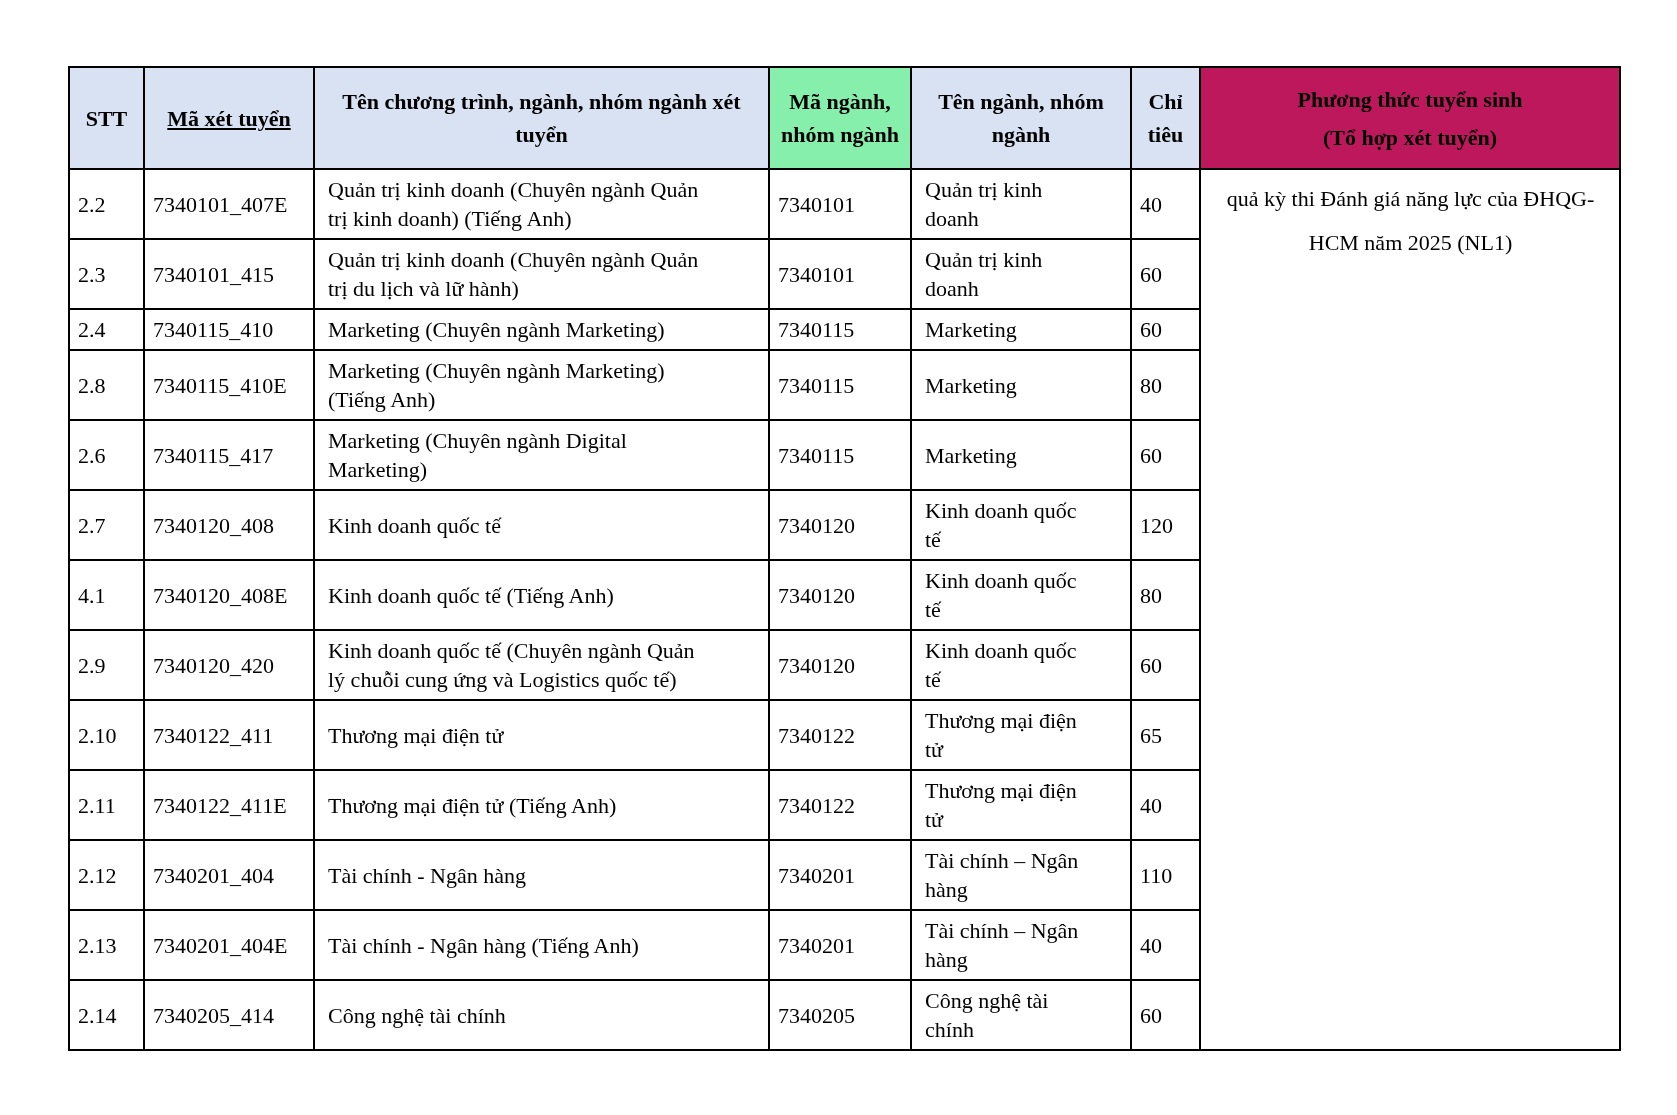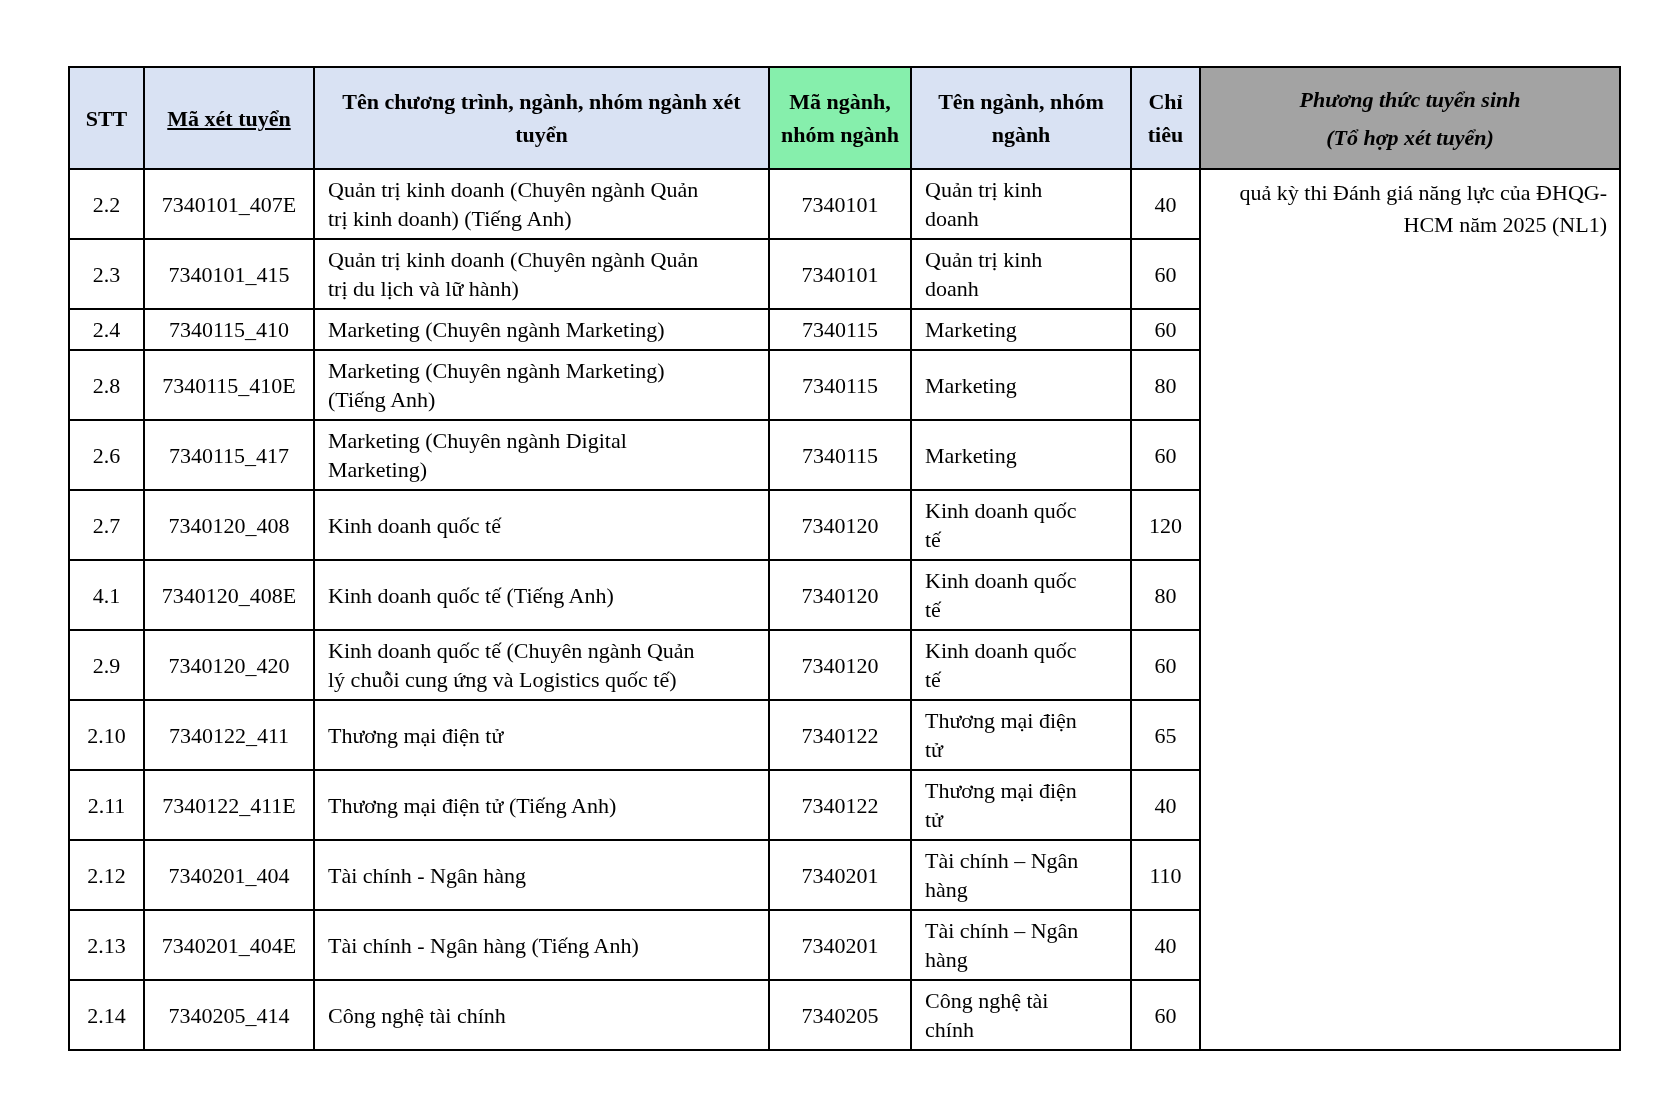--- a/index.html
+++ b/index.html
@@ -40,29 +40,29 @@
     vertical-align: middle;
     height: 102px;
   }
   td {
     font-size: 22px;
     line-height: 29px;
     padding: 5px 8px;
     vertical-align: middle;
     background: #ffffff;
   }
-  .c-center { text-align: center; }
+  .c-center { }
   .c-left   { text-align: left; padding-left: 13px; }
   .c-program { padding-right: 61px; }
   .c-major   { padding-right: 42px; }
   td.c-method {
     vertical-align: top;
-    text-align: right;
+    text-align: center;
     padding: 7px 12px 6px 13px;
-    line-height: 32px;
+    line-height: 44px;
   }
   .hdr-line2 { margin-top: 5px; }
 </style>
 </head>
 <body>
 
 <div class="page">
   <table class="admissions">
     <colgroup>
       <col style="width:75px">
@@ -74,21 +74,21 @@
       <col style="width:420px">
     </colgroup>
     <thead>
       <tr>
         <th style="background: rgb(217, 226, 243);">STT</th>
         <th style="background: rgb(217, 226, 243); text-decoration: underline;">Mã xét tuyển</th>
         <th style="background: rgb(217, 226, 243);">Tên chương trình, ngành, nhóm ngành xét tuyển</th>
         <th style="background: #86efac;">Mã ngành, nhóm ngành</th>
         <th style="background: rgb(217, 226, 243);">Tên ngành, nhóm ngành</th>
         <th style="background: rgb(217, 226, 243);">Chỉ tiêu</th>
-        <th style="background: #a3a3a3; font-style: italic;">
+        <th style="background: #be185d;">
           <div>Phương thức tuyển sinh</div>
           <div class="hdr-line2">(Tổ hợp xét tuyển)</div>
         </th>
       </tr>
     </thead>
     <tbody id="tbody-rows">
         <tr>
           <td class="c-center">2.2</td>
           <td class="c-center">7340101_407E</td>
           <td class="c-left c-program">Quản trị kinh doanh (Chuyên ngành Quản trị kinh doanh) (Tiếng Anh)</td>

